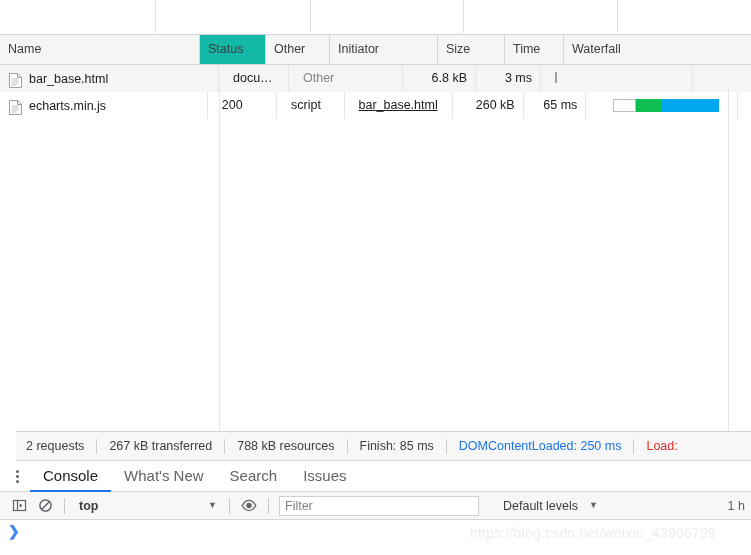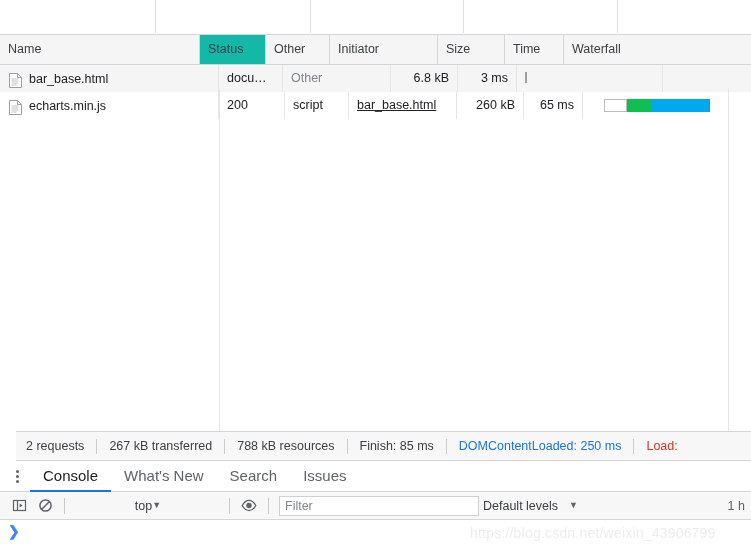--- a/index.html
+++ b/index.html
@@ -68,20 +68,21 @@
   .net-rows {
     position: absolute;
     left: 0; top: 30px; right: 0; bottom: 0;
     overflow: hidden;
   }
   .net-row {
     display: flex;
     height: 27px;
     box-sizing: border-box;
     background: #ffffff;
+    gap: 6px;
   }
   .net-row.alt { background: #f5f5f5; }
   .net-row .td {
     box-sizing: border-box;
     border-right: 1px solid #e6e6e6;
     padding: 0 8px;
     line-height: 26px;
     font-size: 12.5px;
     color: #202124;
     white-space: nowrap;
@@ -258,27 +259,28 @@
   .tb-sep {
     width: 1px;
     height: 16px;
     background: #c9c9c9;
     margin: 0 6px;
     flex: 0 0 1px;
   }
   .ctx-select {
     display: flex;
     align-items: center;
-    justify-content: center;
+    justify-content: space-between;
     width: 152px;
     height: 22px;
     padding: 0 6px 0 8px;
     font-size: 12.5px;
     color: #3c4043;
     box-sizing: border-box;
+    font-weight: bold;
   }
   .caret {
     font-size: 9px;
     color: #5f6368;
     line-height: 1;
   }
   .filter-input {
     width: 200px;
     height: 20px;
     box-sizing: border-box;
@@ -289,21 +291,21 @@
     color: #202124;
     padding: 0 5px;
     outline: none;
     margin-left: 4px;
   }
   .filter-input::placeholder { color: #80868b; }
   .levels {
     display: flex;
     align-items: center;
     gap: 11px;
-    margin-left: 4px;
+    margin-left: 24px;
     font-size: 12.5px;
     color: #3c4043;
     white-space: nowrap;
   }
   .hidden-count {
     margin-left: auto;
     font-size: 12.5px;
     color: #5f6368;
     white-space: nowrap;
     padding-left: 10px;

